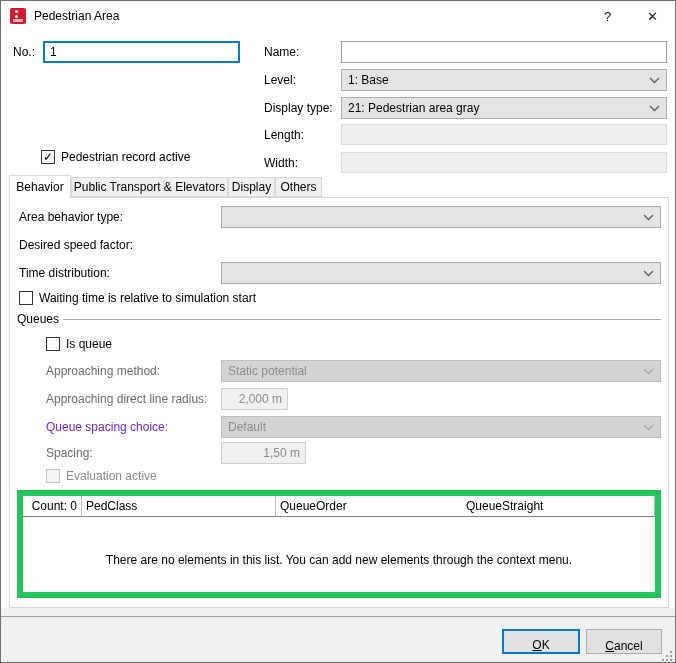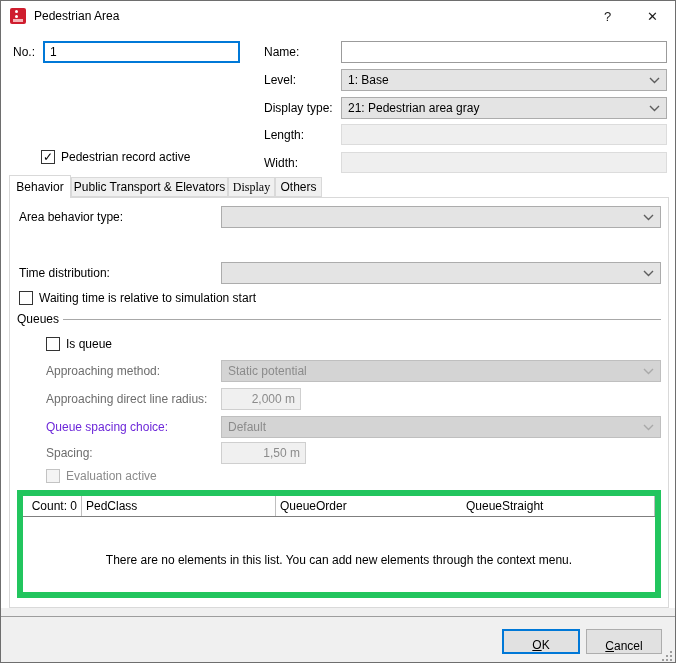--- a/index.html
+++ b/index.html
@@ -111,35 +111,36 @@
   <div class="lbl" style="left:263px; top:151px;">Width:</div>
   <div class="tbx disabled" style="left:340px; top:151px; width:326px; height:21px;"></div>
 
   <div class="cbrow" style="left:40px; top:148px;">
     <span class="cbox">✓</span>
     <span class="cblabel">Pedestrian record active</span>
   </div>
 
   <div class="tab active" style="left:8px; width:62px;">Behavior</div>
   <div class="tab inactive" style="left:70px; width:157px;">Public Transport &amp; Elevators</div>
-  <div class="tab inactive" style="left:227px; width:47px;font-family:Liberation Serif, serif;">Display</div>
+  <div class="tab inactive" style="left:227px; width:47px;">Display</div>
   <div class="tab inactive" style="left:274px; width:47px;">Others</div>
   <div class="tabpanel"></div>
 
   <div style="position:absolute; left:0; top:0; width:676px; height:663px; z-index:4; pointer-events:none;">
     <div style="position:relative; width:100%; height:100%;">
 
       <div class="lbl" style="left:18px; top:205px;">Area behavior type:</div>
       <div class="combo" style="left:220px; top:205px; width:440px; pointer-events:auto;">
         <span></span>
         <svg class="chev" width="11" height="7" viewBox="0 0 11 7">
             <polyline points="1,1 5.5,5.5 10,1" fill="none" stroke="#5e5e5e" stroke-width="1.4"></polyline>
           </svg>
       </div>
 
+      <div class="lbl" style="left:18px; top:233px;">Desired speed factor:</div>
 
       <div class="lbl" style="left:18px; top:261px;">Time distribution:</div>
       <div class="combo" style="left:220px; top:261px; width:440px; pointer-events:auto;">
         <span></span>
         <svg class="chev" width="11" height="7" viewBox="0 0 11 7">
             <polyline points="1,1 5.5,5.5 10,1" fill="none" stroke="#5e5e5e" stroke-width="1.4"></polyline>
           </svg>
       </div>
 
       <div class="cbrow" style="left:18px; top:289px; pointer-events:auto;">
@@ -157,21 +158,21 @@
 
       <div class="lbl" style="left:45px; top:359px; color:#6d6d6d;">Approaching method:</div>
       <div class="combo disabled" style="left:220px; top:359px; width:440px;">
         <span>Static potential</span>
         <svg class="chev" width="11" height="7" viewBox="0 0 11 7">
             <polyline points="1,1 5.5,5.5 10,1" fill="none" stroke="#a9a9a9" stroke-width="1.4"></polyline>
           </svg>
       </div>
 
       <div class="lbl" style="left:45px; top:387px; color:#6d6d6d;">Approaching direct line radius:</div>
-      <div class="tbx num disabled" style="left:220px; top:387px; width:80px; background:#f0f0f0; border-color:#cfcfcf;">2,000 m</div>
+      <div class="tbx num disabled" style="left:220px; top:387px; width:67px; background:#f0f0f0; border-color:#cfcfcf;">2,000 m</div>
 
       <div class="lbl" style="left:45px; top:415px; color:#6d28d9;">Queue spacing choice:</div>
       <div class="combo disabled" style="left:220px; top:415px; width:440px;">
         <span>Default</span>
         <svg class="chev" width="11" height="7" viewBox="0 0 11 7">
             <polyline points="1,1 5.5,5.5 10,1" fill="none" stroke="#a9a9a9" stroke-width="1.4"></polyline>
           </svg>
       </div>
 
       <div class="lbl" style="left:45px; top:441px; color:#6d6d6d;">Spacing:</div>

